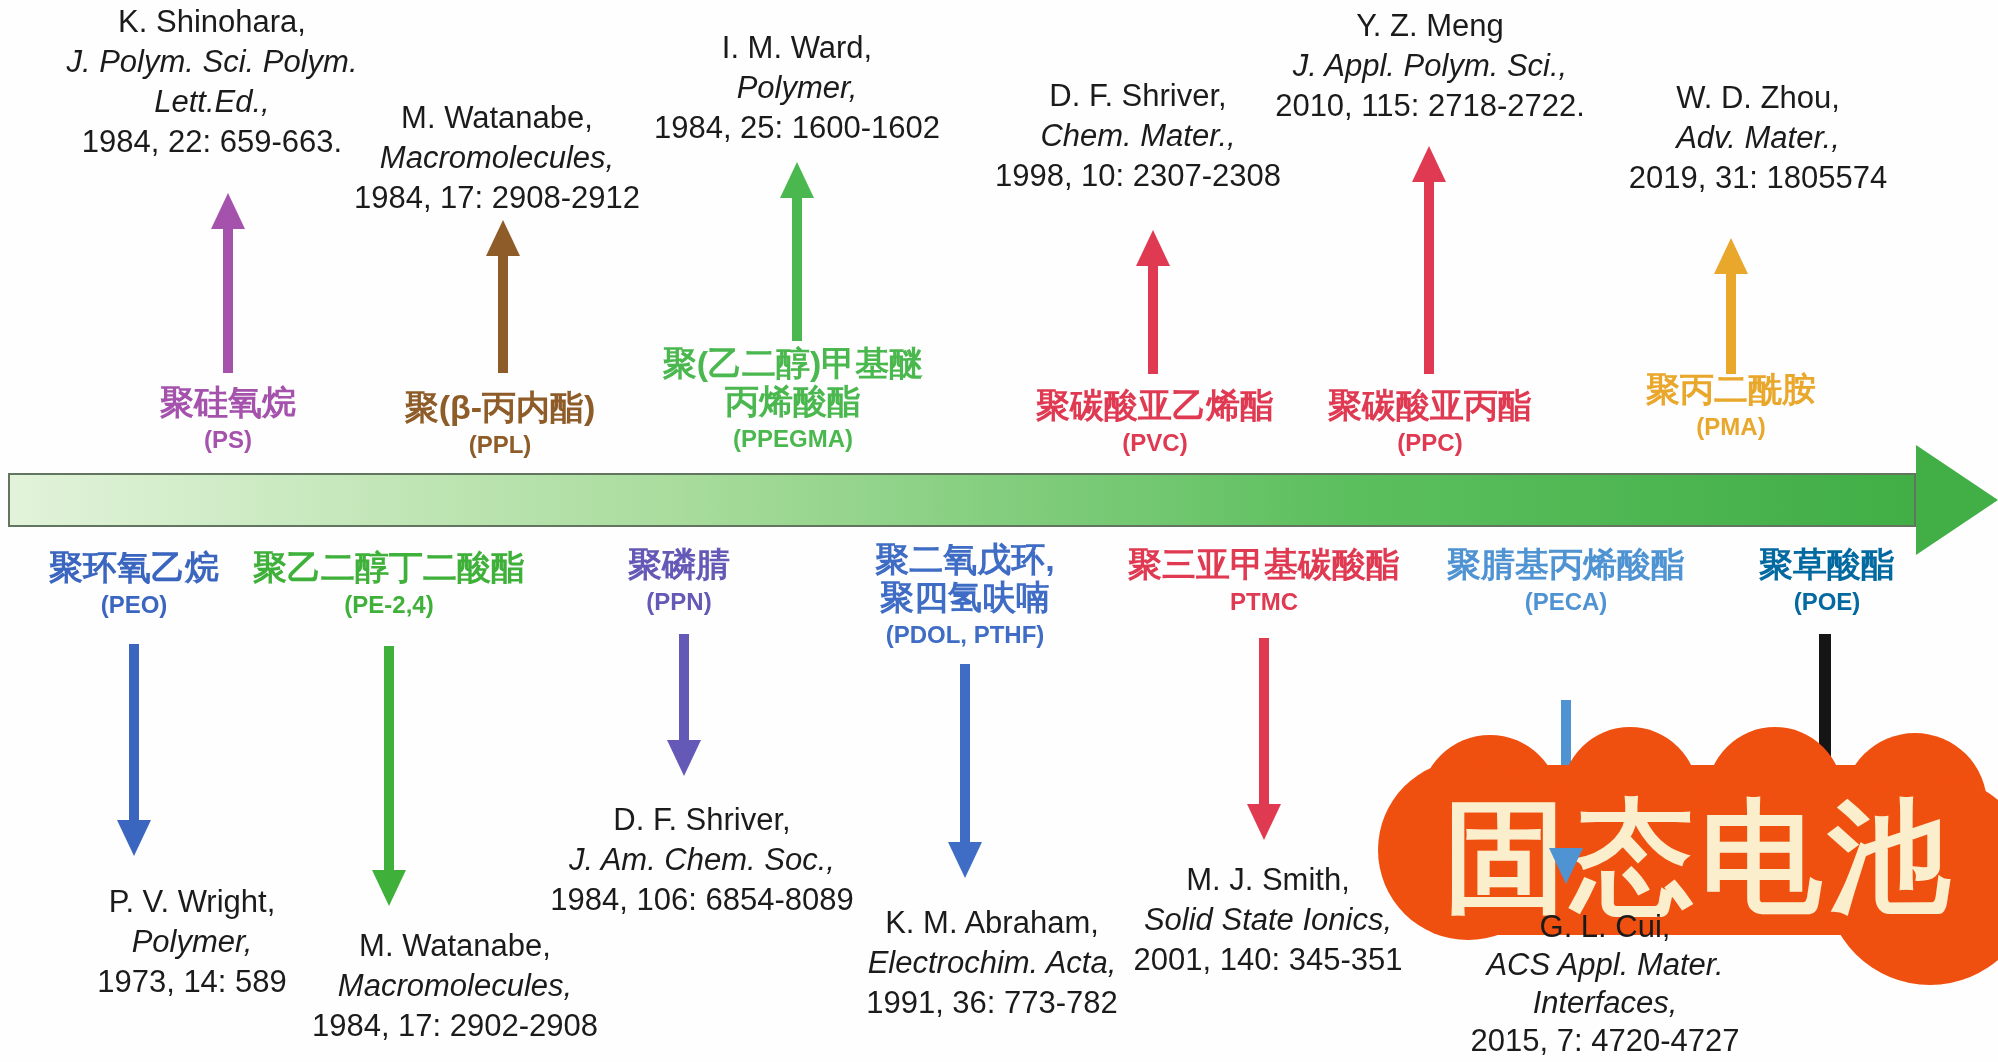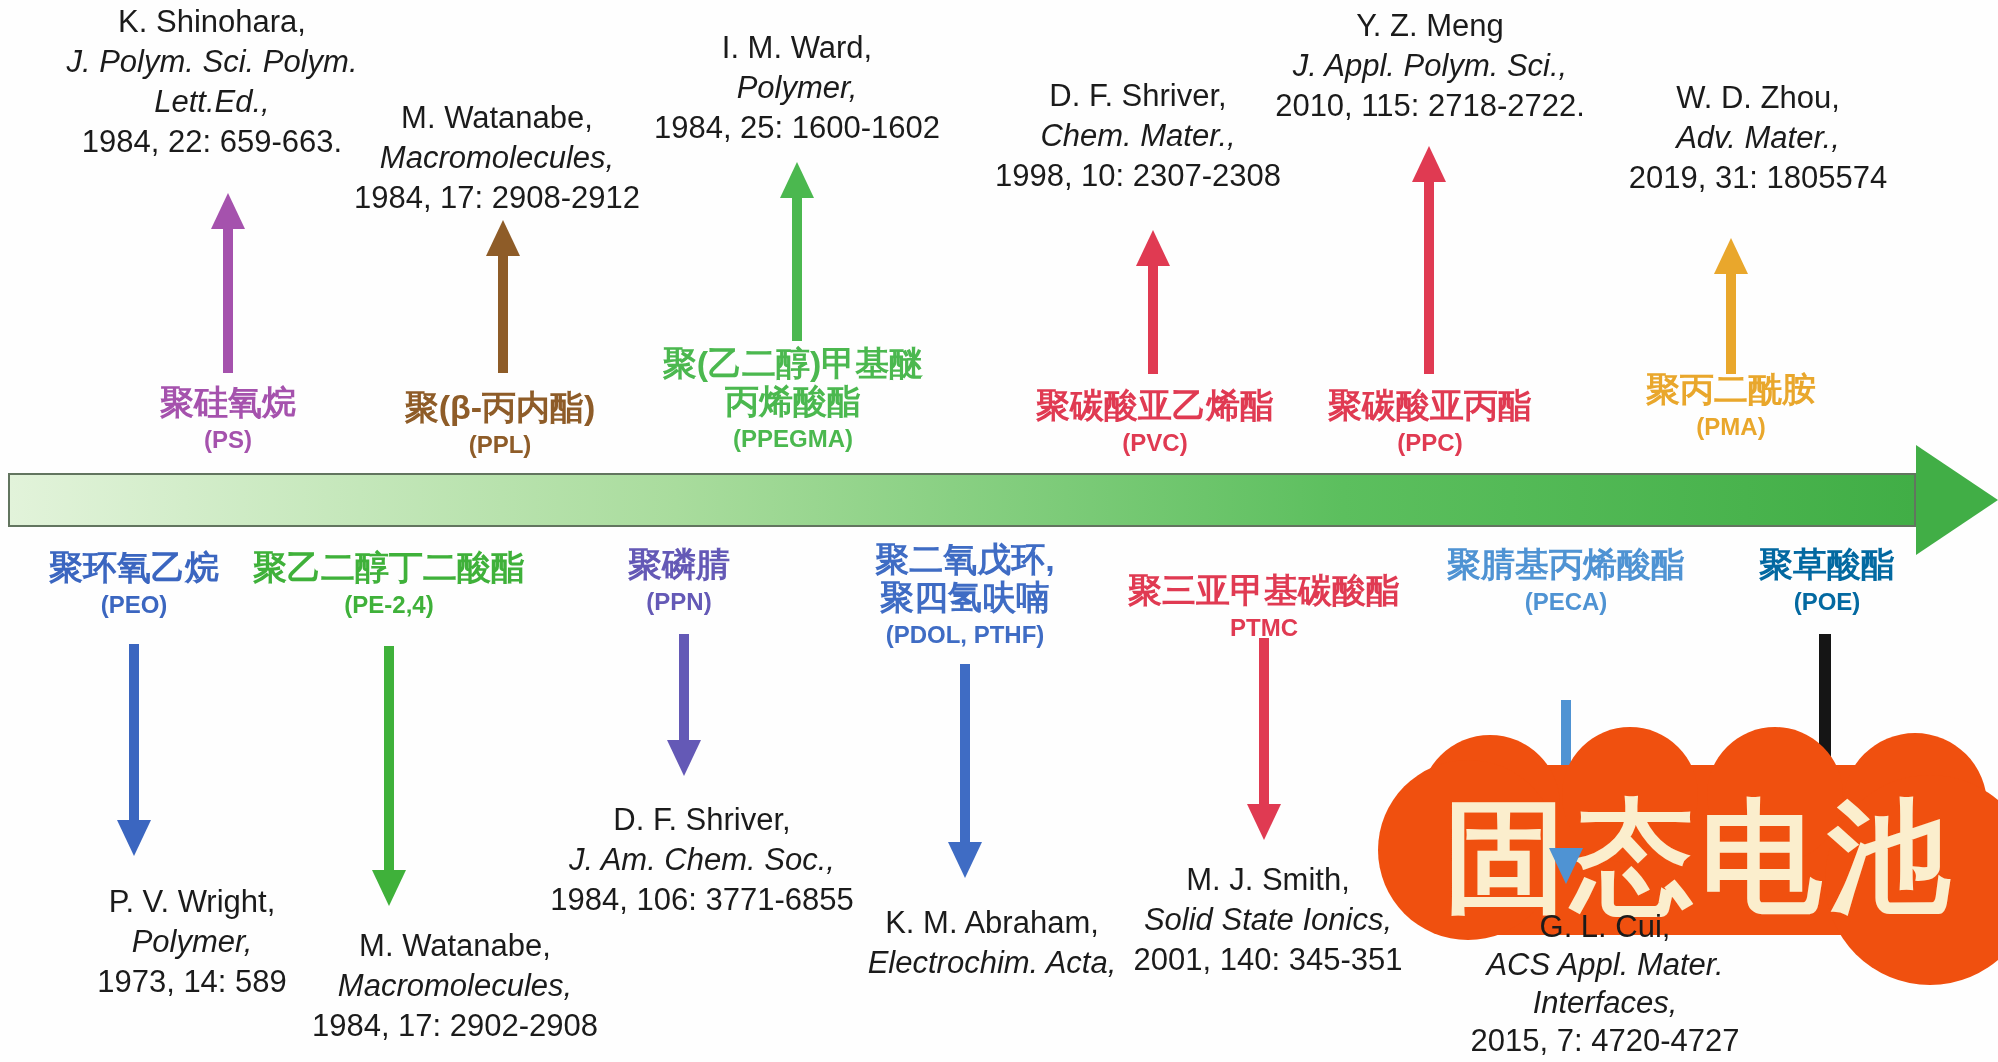--- a/index.html
+++ b/index.html
@@ -163,38 +163,39 @@
   <div>聚磷腈</div>
   <div class="abbr">(PPN)</div>
 </div>
 <div class="arrow" style="left: 667px; top: 634px; height: 142px; color: rgb(100, 89, 182);">
   <div class="shaft"></div>
   <div class="head-down"></div>
 </div>
 <div class="cite" style="left:702px;top:800px">
   <div>D. F. Shriver,</div>
   <div class="it">J. Am. Chem. Soc.,</div>
-  <div>1984, 106: 3771-6855</div>
+  <div>1984, 106: 6854-8089</div>
 </div>
 
 <div class="plabel" style="left: 965px; top: 540px; color: rgb(63, 108, 196);">
   <div>聚二氧戊环,</div>
   <div>聚四氢呋喃</div>
   <div class="abbr">(PDOL, PTHF)</div>
 </div>
 <div class="arrow" style="left: 948px; top: 664px; height: 214px; color: rgb(63, 108, 196);">
   <div class="shaft"></div>
   <div class="head-down"></div>
 </div>
 <div class="cite" style="left:992px;top:903px">
   <div>K. M. Abraham,</div>
   <div class="it">Electrochim. Acta,</div>
-</div>
-
-<div class="plabel" style="left: 1264px; top: 571px; color: rgb(224, 58, 82);">
+  <div>1991, 36: 773-782</div>
+</div>
+
+<div class="plabel" style="left: 1264px; top: 545px; color: rgb(224, 58, 82);">
   <div>聚三亚甲基碳酸酯</div>
   <div class="abbr">PTMC</div>
 </div>
 <div class="arrow" style="left: 1247px; top: 638px; height: 202px; color: rgb(224, 58, 82);">
   <div class="shaft"></div>
   <div class="head-down"></div>
 </div>
 <div class="cite" style="left:1268px;top:860px">
   <div>M. J. Smith,</div>
   <div class="it">Solid State Ionics,</div>

